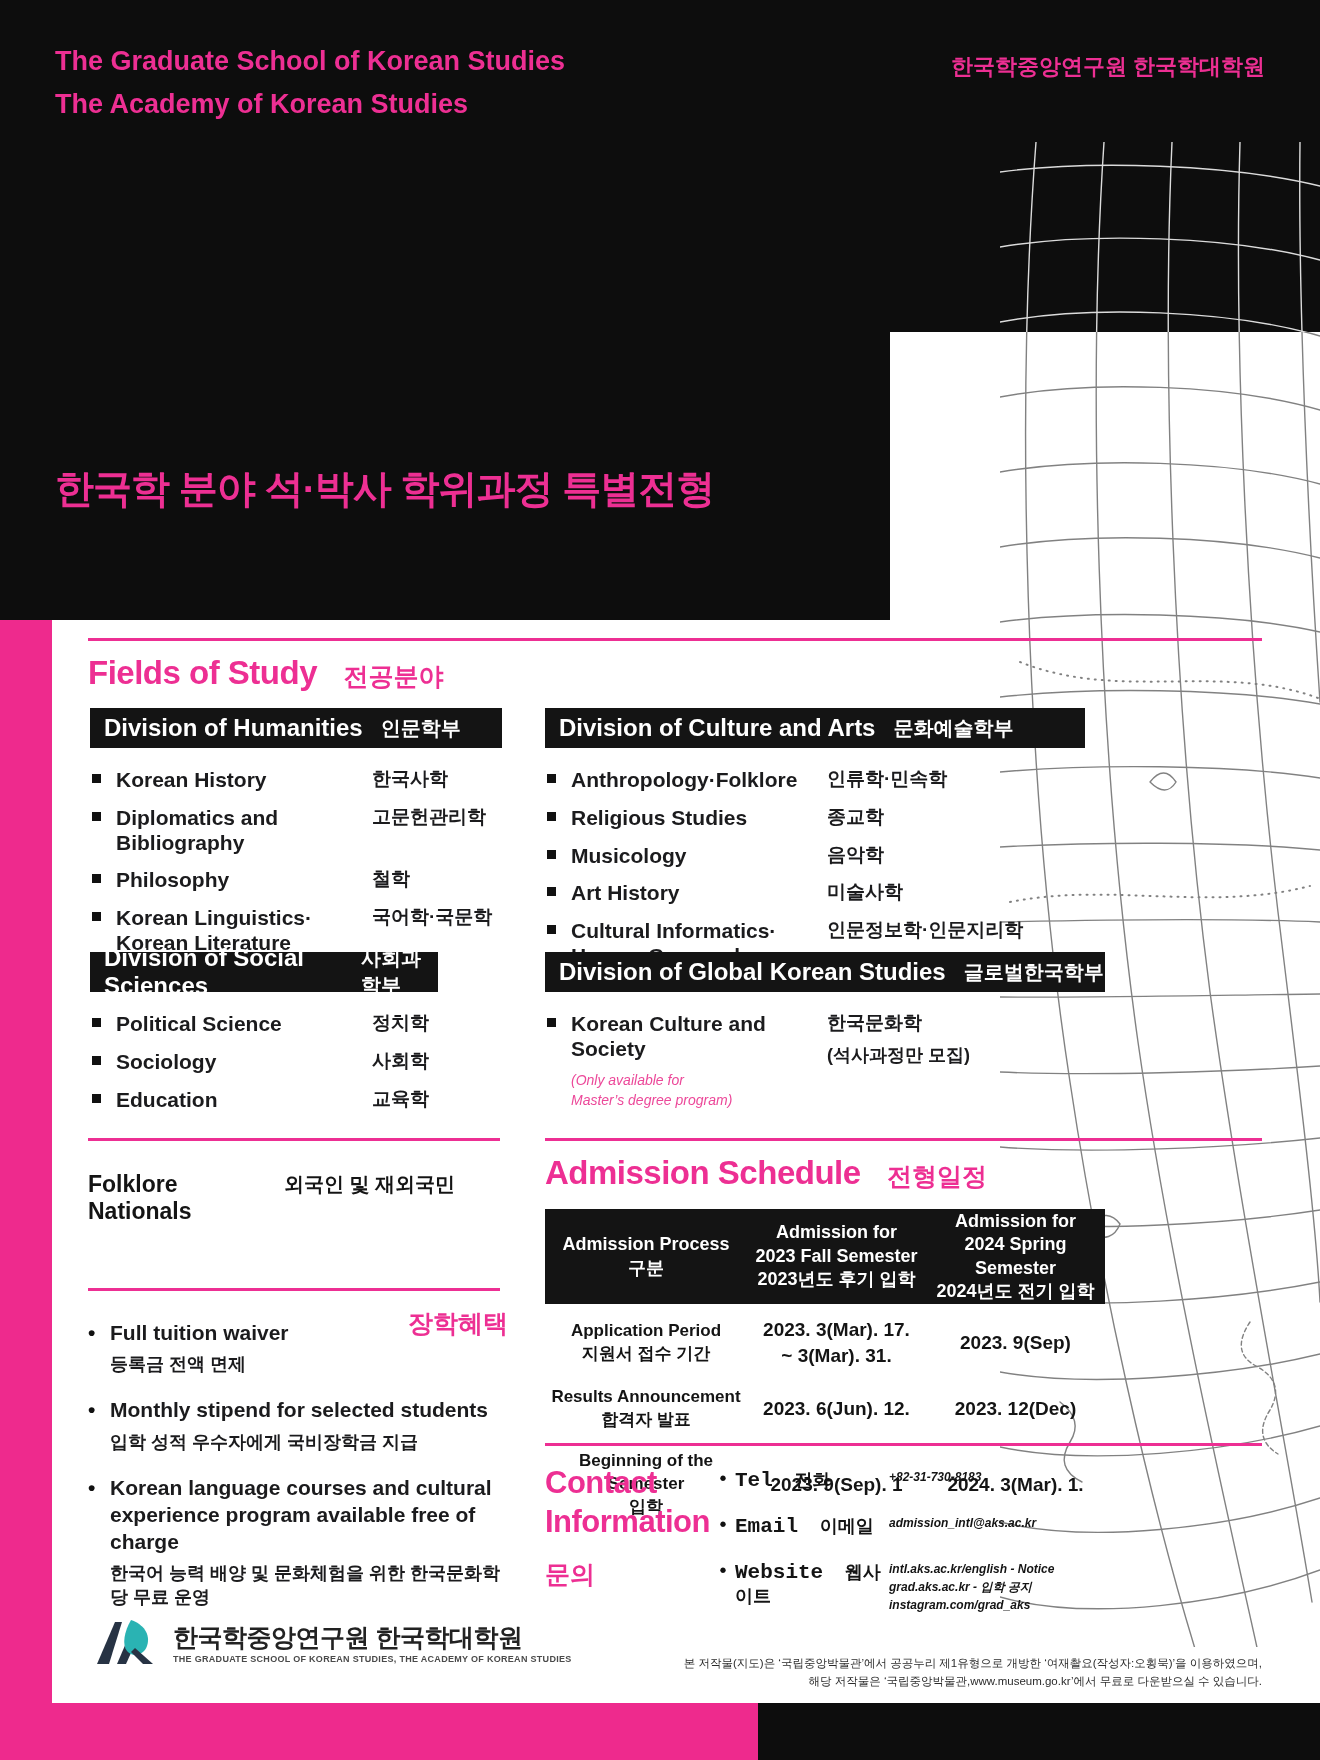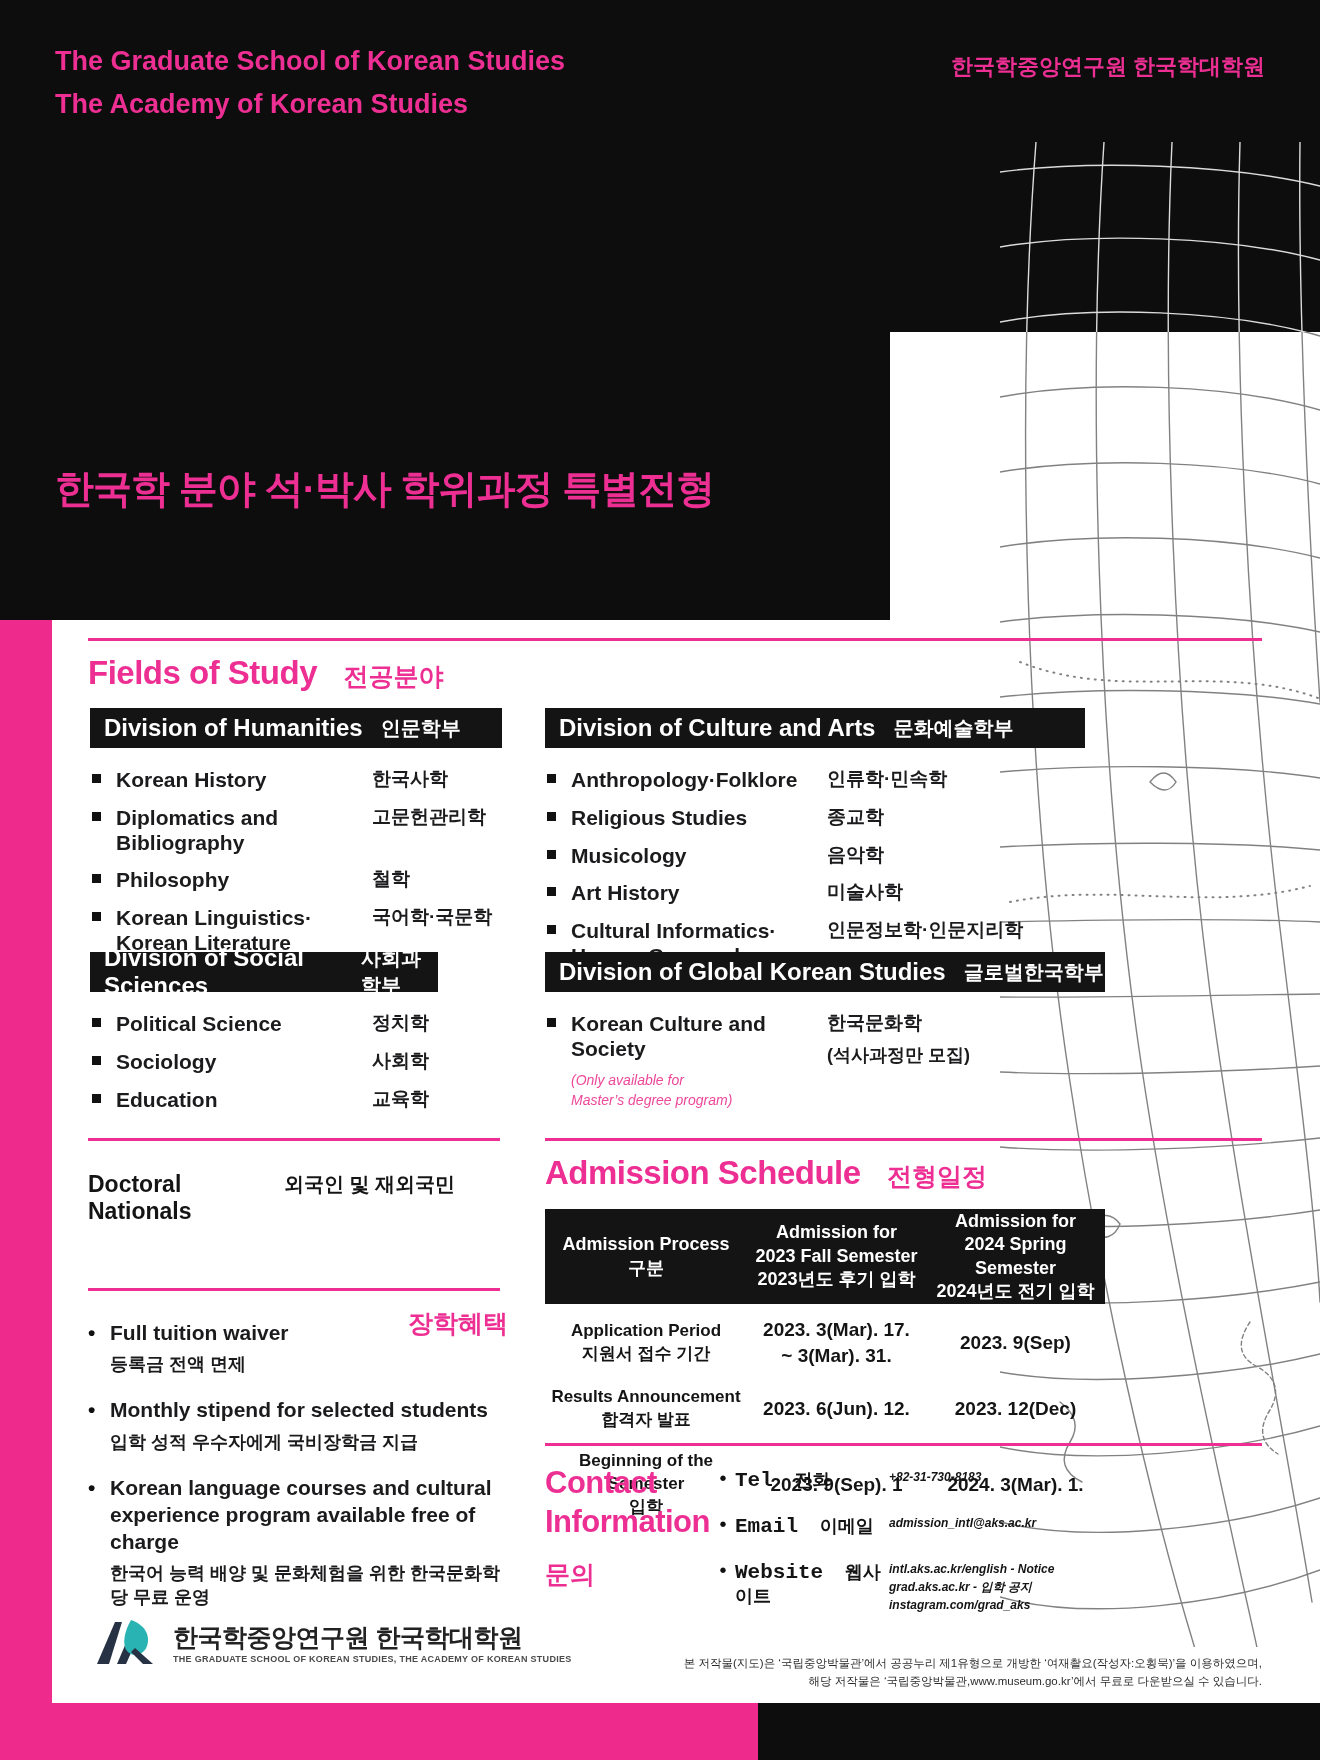--- a/index.html
+++ b/index.html
@@ -261,21 +261,21 @@
         <div>
           <div class="item-ko">한국문화학</div>
           <div class="item-note-ko">(석사과정만 모집)</div>
         </div>
       </div>
     </div>
   </div>
 
   <div class="section sec-rule" style="left:88px;top:1138px;width:412px;">
     <div class="nat-value">
-      <div class="nat-en">Doctoral Nationals</div>
+      <div class="nat-en">Folklore Nationals</div>
       <div class="nat-ko">외국인 및 재외국민</div>
     </div>
   </div>
 
   <div class="section sec-rule" style="left:545px;top:1138px;width:717px;">
     <div class="sec-head">
       <span class="en">Admission Schedule</span>
       <span class="ko">전형일정</span>
     </div>
     <div class="sched-table">

